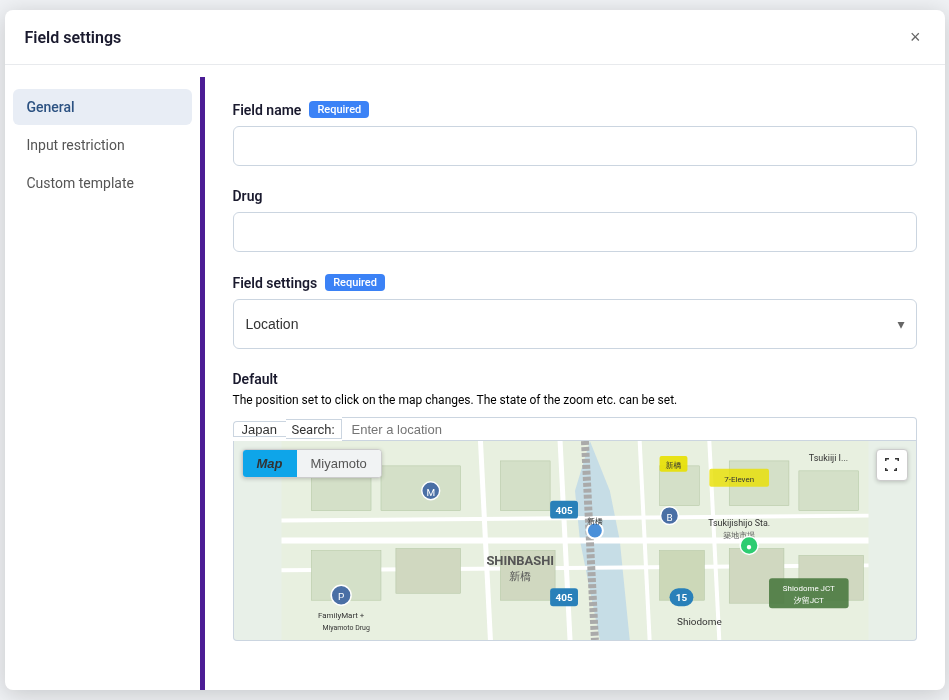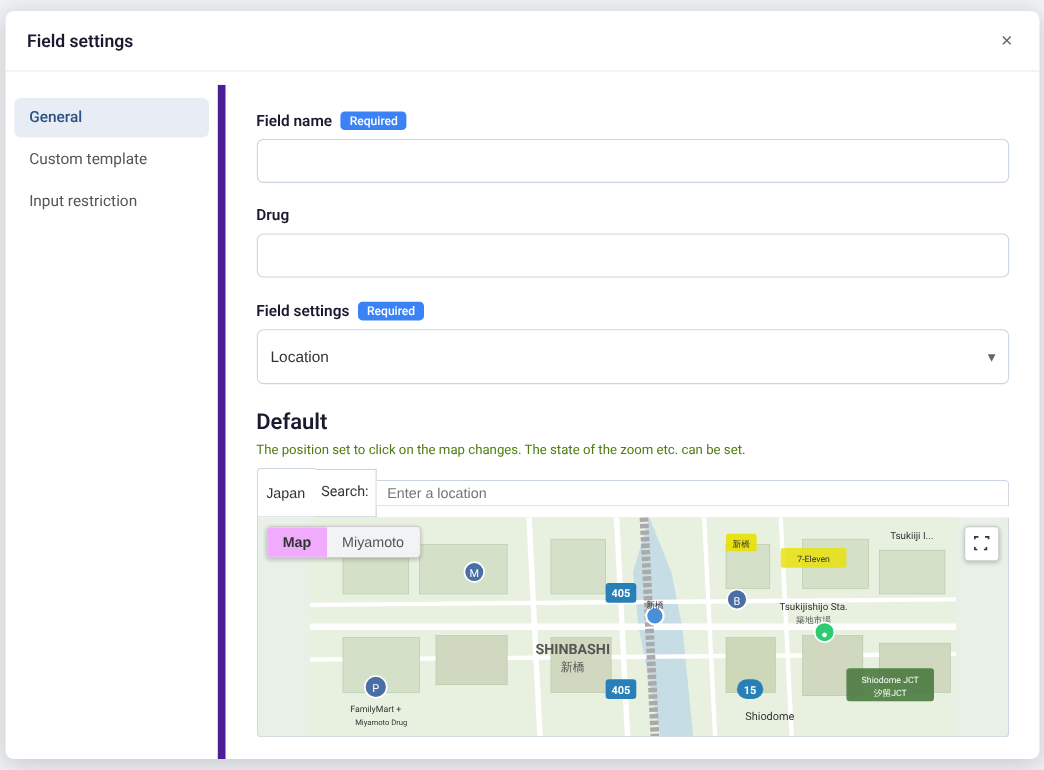--- a/index.html
+++ b/index.html
@@ -45,21 +45,21 @@
       line-height: 1;
       padding: 2px 4px;
     }
     .modal-body {
       display: flex;
       flex: 1;
       overflow: hidden;
     }
     .sidebar {
       width: 200px;
-      border-right: 7px solid #4c1d95;
+      border-right: 5px solid #4c1d95;
       padding: 12px 8px;
       display: flex;
       flex-direction: column;
       gap: 2px;
       flex-shrink: 0;
     }
     .sidebar-item {
       padding: 10px 14px;
       border-radius: 6px;
       font-size: 14px;
@@ -126,56 +126,56 @@
     .select-chevron {
       position: absolute;
       right: 12px;
       top: 50%;
       transform: translateY(-50%);
       pointer-events: none;
       color: #666;
       font-size: 14px;
     }
     .default-section .default-title {
-      font-size: 20px;
+      font-size: 14px;
       font-weight: 600;
       color: #1a1a2e;
       margin-bottom: 6px;
     }
     .default-desc {
       font-size: 12px;
-      color: #4d7c0f;
+      color: #000000;
       margin-bottom: 10px;
     }
     .map-controls {
       display: flex;
       align-items: center;
       gap: 0;
       margin-bottom: 0;
     }
     .country-select {
-      height: 45px;
+      height: 16px;
       border: 1px solid #cbd5e0;
       border-radius: 4px 0 0 0;
       padding: 0 8px;
       font-size: 13px;
       color: #333;
       background: #fff;
       appearance: none;
       cursor: pointer;
       border-right: none;
     }
     .search-label {
       font-size: 13px;
       color: #333;
       padding: 0 6px;
       background: #fff;
       border: 1px solid #cbd5e0;
       border-left: none;
-      height: 44px;
+      height: 20px;
       display: flex;
       align-items: center;
     }
     .search-input {
       flex: 1;
       height: 24px;
       border: 1px solid #cbd5e0;
       border-left: none;
       border-radius: 0 4px 0 0;
       padding: 0 10px;
@@ -209,22 +209,23 @@
     .map-type-btn {
       padding: 6px 14px;
       font-size: 13px;
       font-weight: 500;
       background: none;
       border: none;
       cursor: pointer;
       color: #333;
     }
     .map-type-btn.active {
-      background: #f0abfc;
+      background: #0ea5e9;
       font-weight: 700;
+      font-style: italic;
     }
     .map-type-btn:not(.active) {
       color: #555;
       background: #f1f3f4;
     }
     .map-fullscreen-btn {
       position: absolute;
       top: 8px;
       right: 8px;
       background: #fff;
@@ -255,24 +256,24 @@
     <button class="close-btn">×</button>
   </div>
 
   <div class="modal-body">
 
     <div class="sidebar">
       <div class="sidebar-item active">
         <span>General</span>
       </div>
       <div class="sidebar-item">
+        <span>Input restriction</span>
+      </div>
+      <div class="sidebar-item">
         <span>Custom template</span>
-      </div>
-      <div class="sidebar-item">
-        <span>Input restriction</span>
       </div>
     </div>
 
     <div class="main-content">
 
       <div class="form-group">
         <div class="form-label">
           <span>Field name</span>
           <span class="badge-required">Required</span>
         </div>

